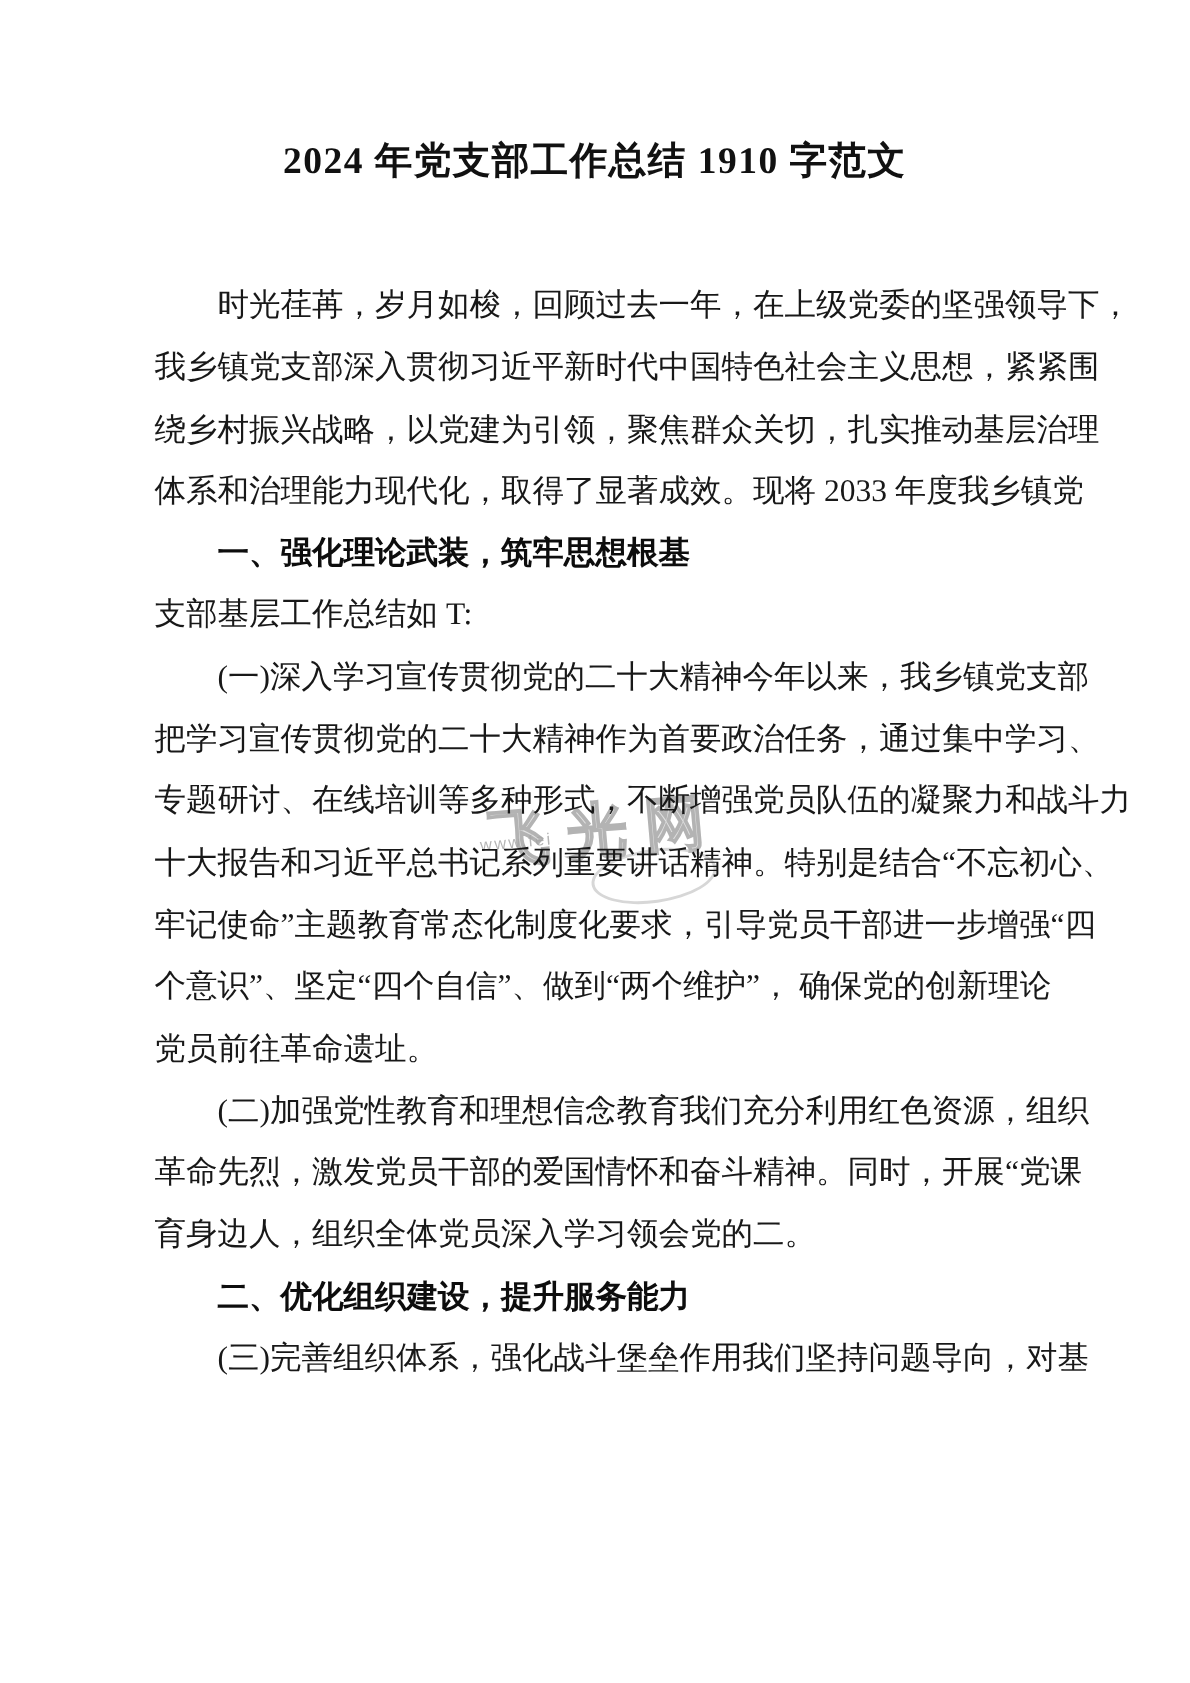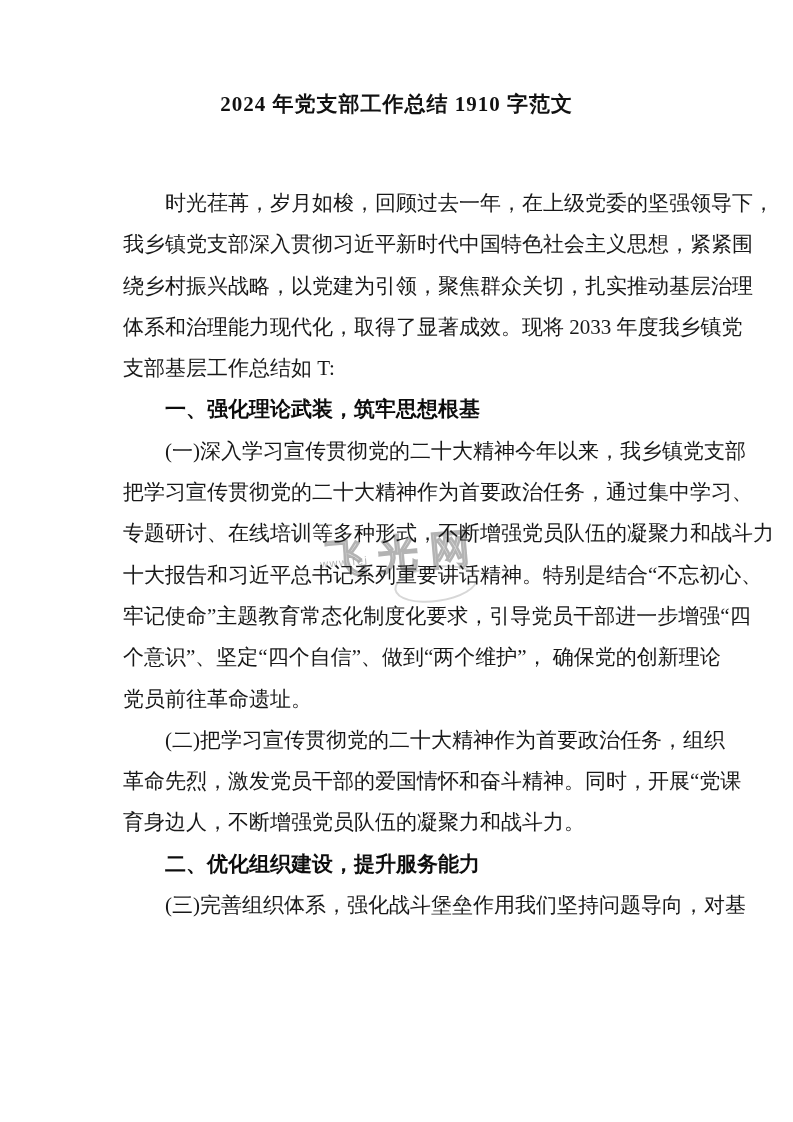--- a/index.html
+++ b/index.html
@@ -10,33 +10,32 @@
     background: #ffffff;
     overflow: hidden;
     font-family: "Liberation Serif", "DejaVu Serif", serif;
   }
   .doc-title {
     position: absolute;
     top: 90px;
     left: 0;
     width: 100%;
     text-align: center;
-    font-size: 21px;
+    font-size: 25px;
     font-weight: 700;
     letter-spacing: 1px;
     color: #111111;
     z-index: 2;
   }
   .content {
     position: absolute;
     left: 103px;
     top: 183px;
     width: 590px;
     z-index: 2;
-    margin-left: 20px;
   }
   .ln {
     height: 41.3px;
     line-height: 41.3px;
     font-size: 21px;
     color: #181818;
     text-align: justify;
     text-align-last: justify;
     white-space: nowrap;
   }
@@ -105,29 +104,29 @@
     <div class="wm-url">www.fei</div>
     <div class="wm-brand">飞光网</div>
     <div class="wm-ellipse"></div>
   </div>
 
   <div class="content">
     <div class="ln first">时光荏苒，岁月如梭，回顾过去一年，在上级党委的坚强领导下，</div>
     <div class="ln">我乡镇党支部深入贯彻习近平新时代中国特色社会主义思想，紧紧围</div>
     <div class="ln">绕乡村振兴战略，以党建为引领，聚焦群众关切，扎实推动基层治理</div>
     <div class="ln">体系和治理能力现代化，取得了显著成效。现将 2033 年度我乡镇党</div>
+    <div class="ln head">一、强化理论武装，筑牢思想根基</div>
     <div class="ln end">支部基层工作总结如 T:</div>
-    <div class="ln head">一、强化理论武装，筑牢思想根基</div>
     <div class="ln first">(一)深入学习宣传贯彻党的二十大精神今年以来，我乡镇党支部</div>
     <div class="ln">把学习宣传贯彻党的二十大精神作为首要政治任务，通过集中学习、</div>
     <div class="ln">专题研讨、在线培训等多种形式，不断增强党员队伍的凝聚力和战斗力</div>
     <div class="ln">十大报告和习近平总书记系列重要讲话精神。特别是结合“不忘初心、</div>
     <div class="ln">牢记使命”主题教育常态化制度化要求，引导党员干部进一步增强“四</div>
     <div class="ln">个意识”、坚定“四个自信”、做到“两个维护”， 确保党的创新理论</div>
     <div class="ln end">党员前往革命遗址。</div>
-    <div class="ln first">(二)把学习宣传贯彻党的二十大精神作为首要政治任务，组织</div>
+    <div class="ln first">(二)加强党性教育和理想信念教育我们充分利用红色资源，组织</div>
     <div class="ln">革命先烈，激发党员干部的爱国情怀和奋斗精神。同时，开展“党课</div>
-    <div class="ln end">育身边人，不断增强党员队伍的凝聚力和战斗力。</div>
+    <div class="ln end">育身边人，组织全体党员深入学习领会党的二。</div>
     <div class="ln head">二、优化组织建设，提升服务能力</div>
     <div class="ln first">(三)完善组织体系，强化战斗堡垒作用我们坚持问题导向，对基</div>
   </div>
 
 </div>
 
 </body></html>

